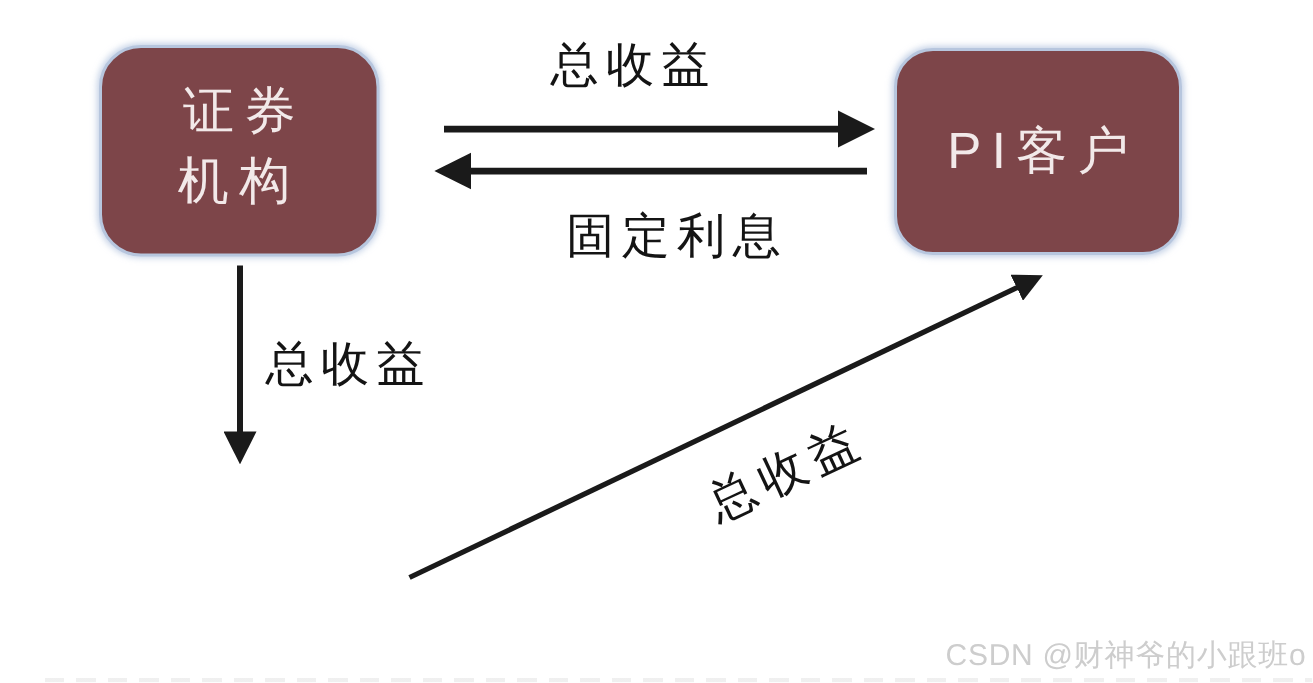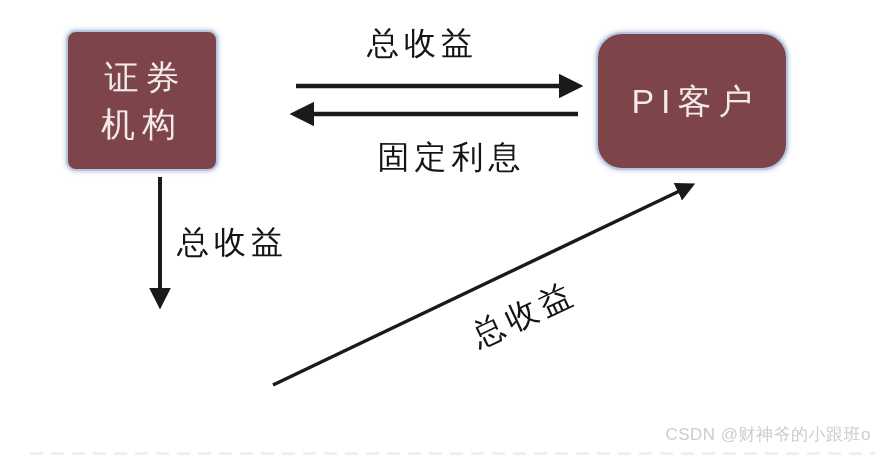--- a/index.html
+++ b/index.html
@@ -11,35 +11,35 @@
     position:absolute;background:#7D4549;color:#F2E9E9;
     display:flex;align-items:center;justify-content:center;text-align:center;
     border:2px solid #B7C6DE;box-shadow:0 0 4px 1px rgba(164,184,216,.65);
     box-sizing:border-box;
   }
   .node-label{
     white-space:pre-line;font-size:34px;line-height:47px;letter-spacing:7px;
     text-indent:7px; 
     font-weight:400;
   }
-  .node-securities{left:66px;top:30px;width:152px;height:141px;border-radius:10px;}
+  .node-securities{left:66px;top:30px;width:187px;height:141px;border-radius:28px;font-family:Liberation Mono, monospace;}
   .node-pi{left:596px;top:32px;width:192px;height:138px;border-radius:26px;}
   .node-asset{left:60px;top:316px;width:198px;height:137px;border-radius:50%;}
   .edge-label{
     position:absolute;transform:translate(-50%,-50%);
     color:#141414;font-size:32px;letter-spacing:5px;text-indent:5px;
     white-space:nowrap;font-weight:500;
   }
   .lbl-total-top{left:420px;top:44px;}
   .lbl-fixed{left:449px;top:158px;}
   .lbl-total-down{left:230px;top:243px;}
   .lbl-total-diag{left:522px;top:316px;transform:translate(-50%,-50%) rotate(-25deg);}
   svg.arrows{position:absolute;left:0;top:0;width:875px;height:455px;}
   .watermark{
-    position:absolute;right:4px;top:423px;color:#CDCDCD;font-size:17px;
+    position:absolute;right:4px;top:423px;color:#CDCDCD;font-size:20px;
     letter-spacing:.5px;white-space:nowrap;
   }
   .watermark-cropped-row{
     position:absolute;left:30px;right:0;bottom:0;height:3px;opacity:.55;
     background:repeating-linear-gradient(90deg,#e3e3e3 0 13px,transparent 13px 21px);
   }
 </style>
 </head>
 <body>
 

